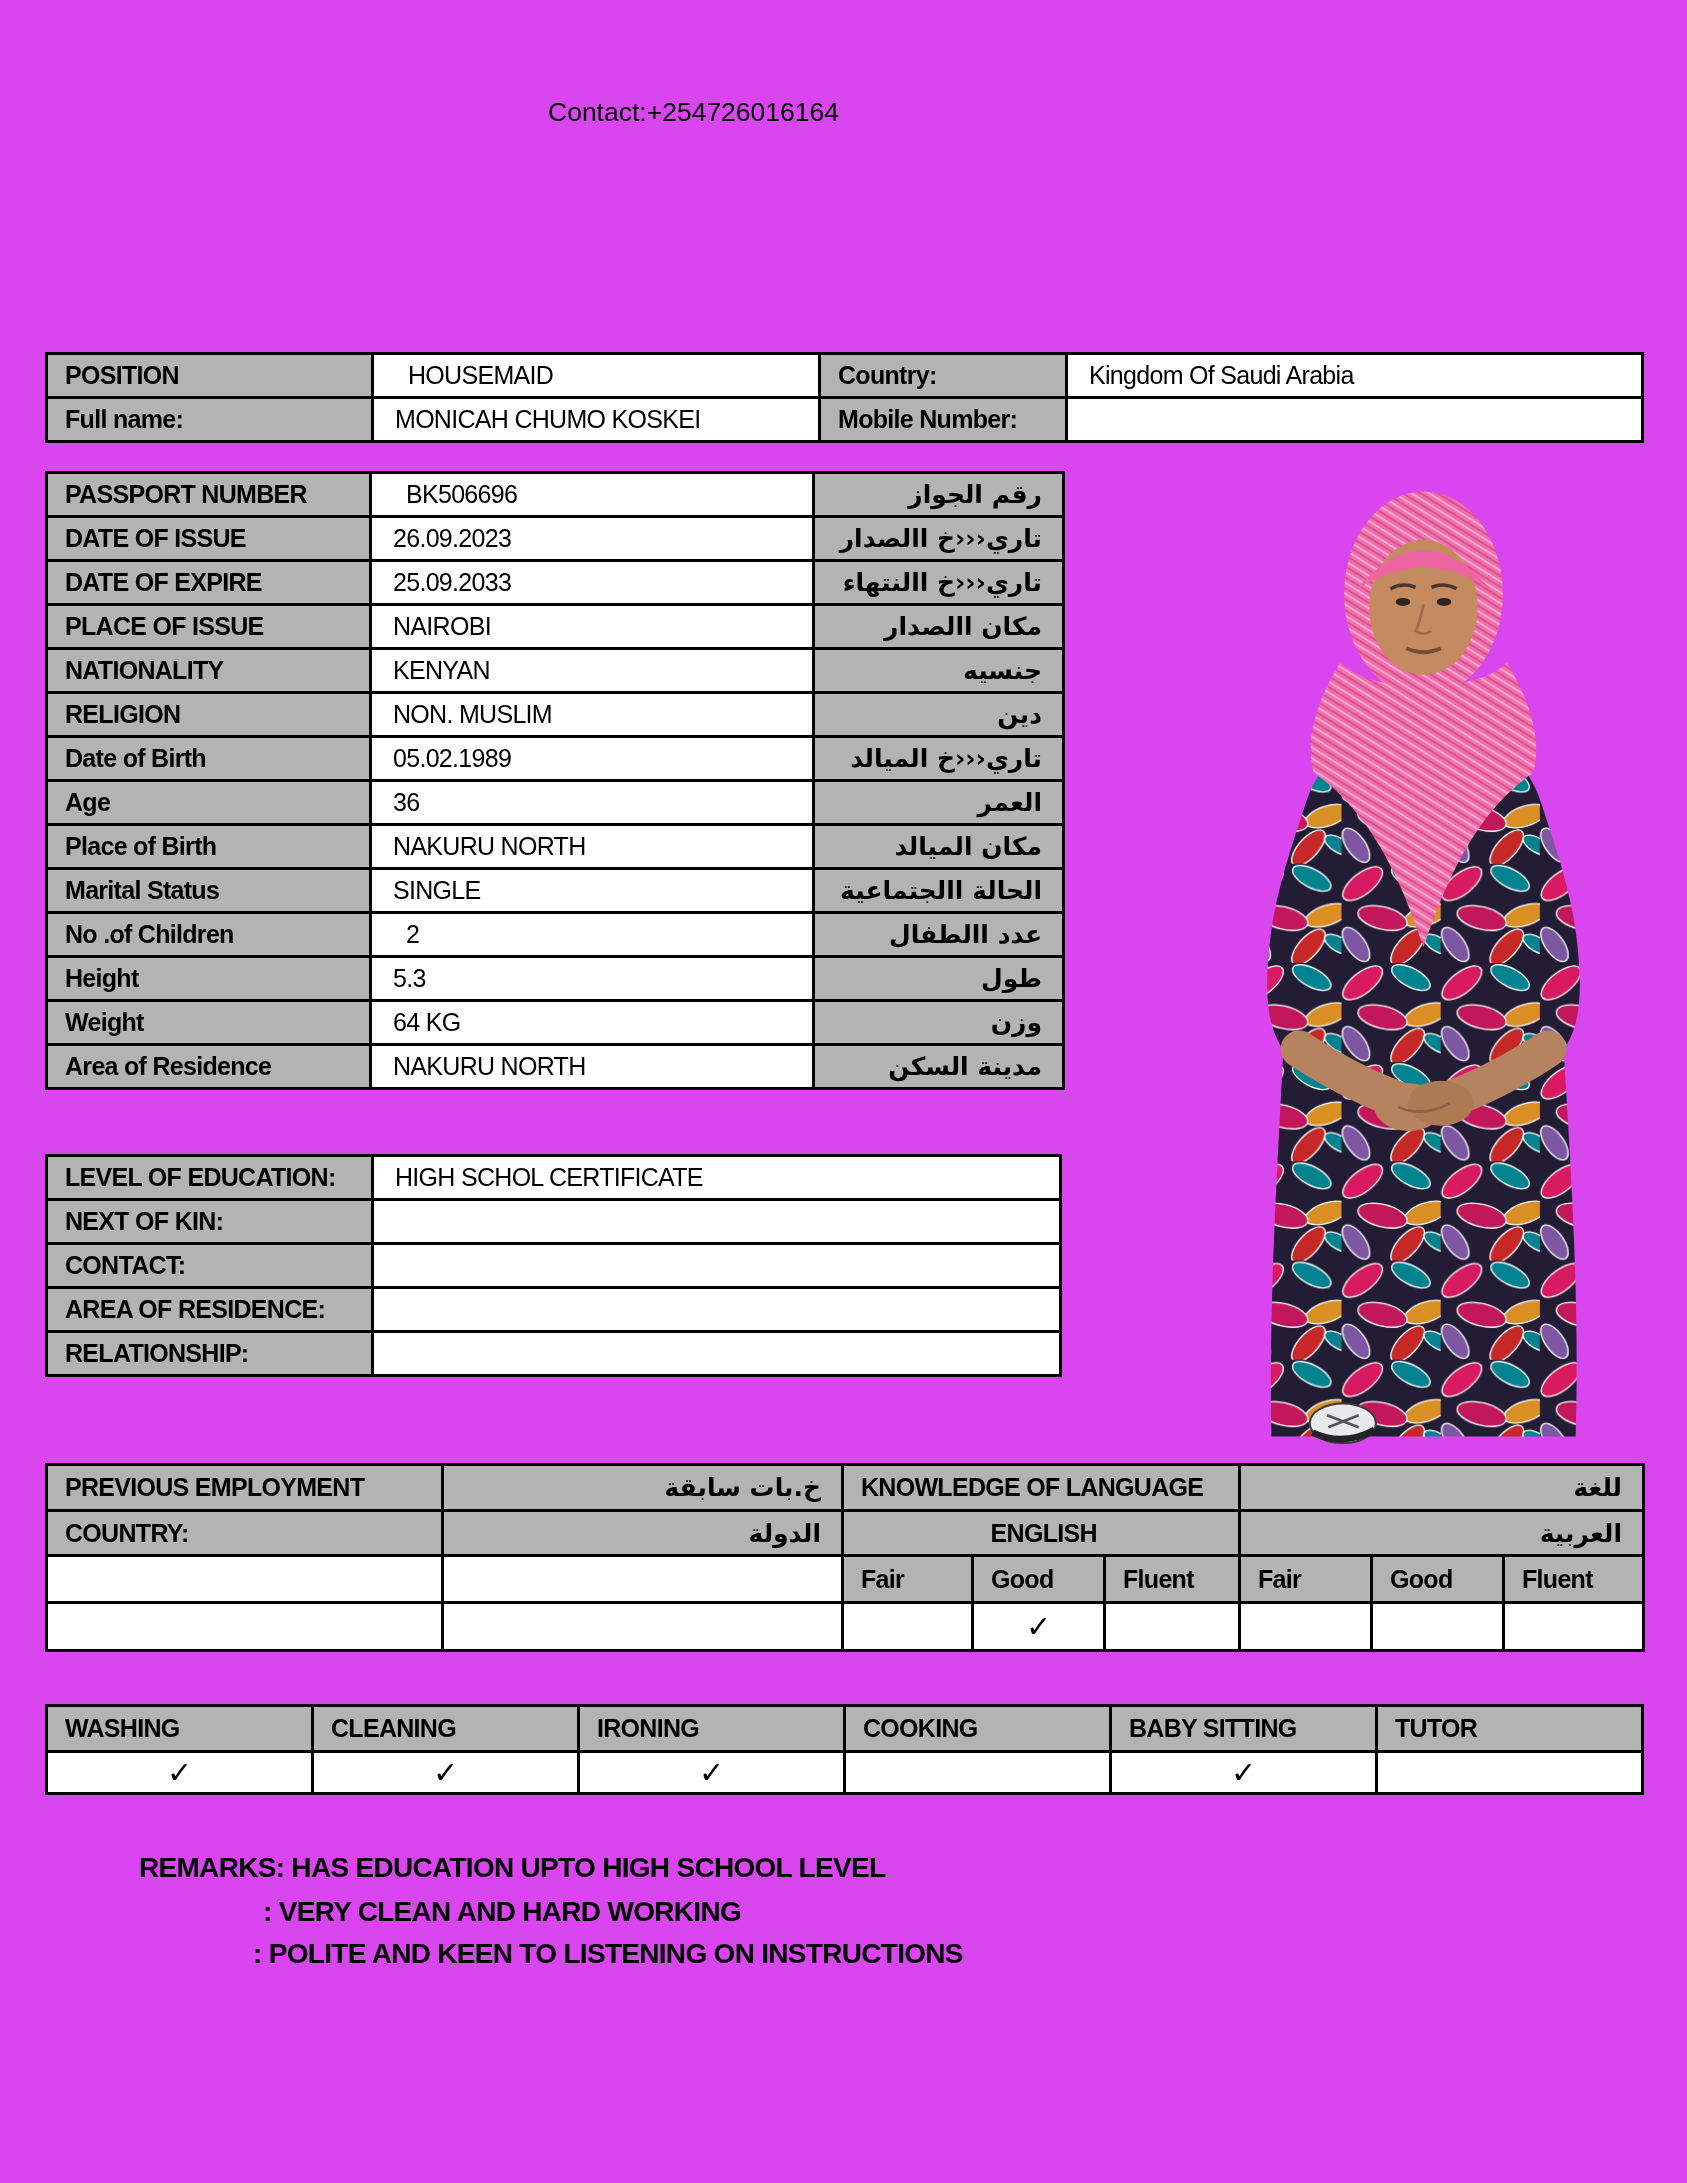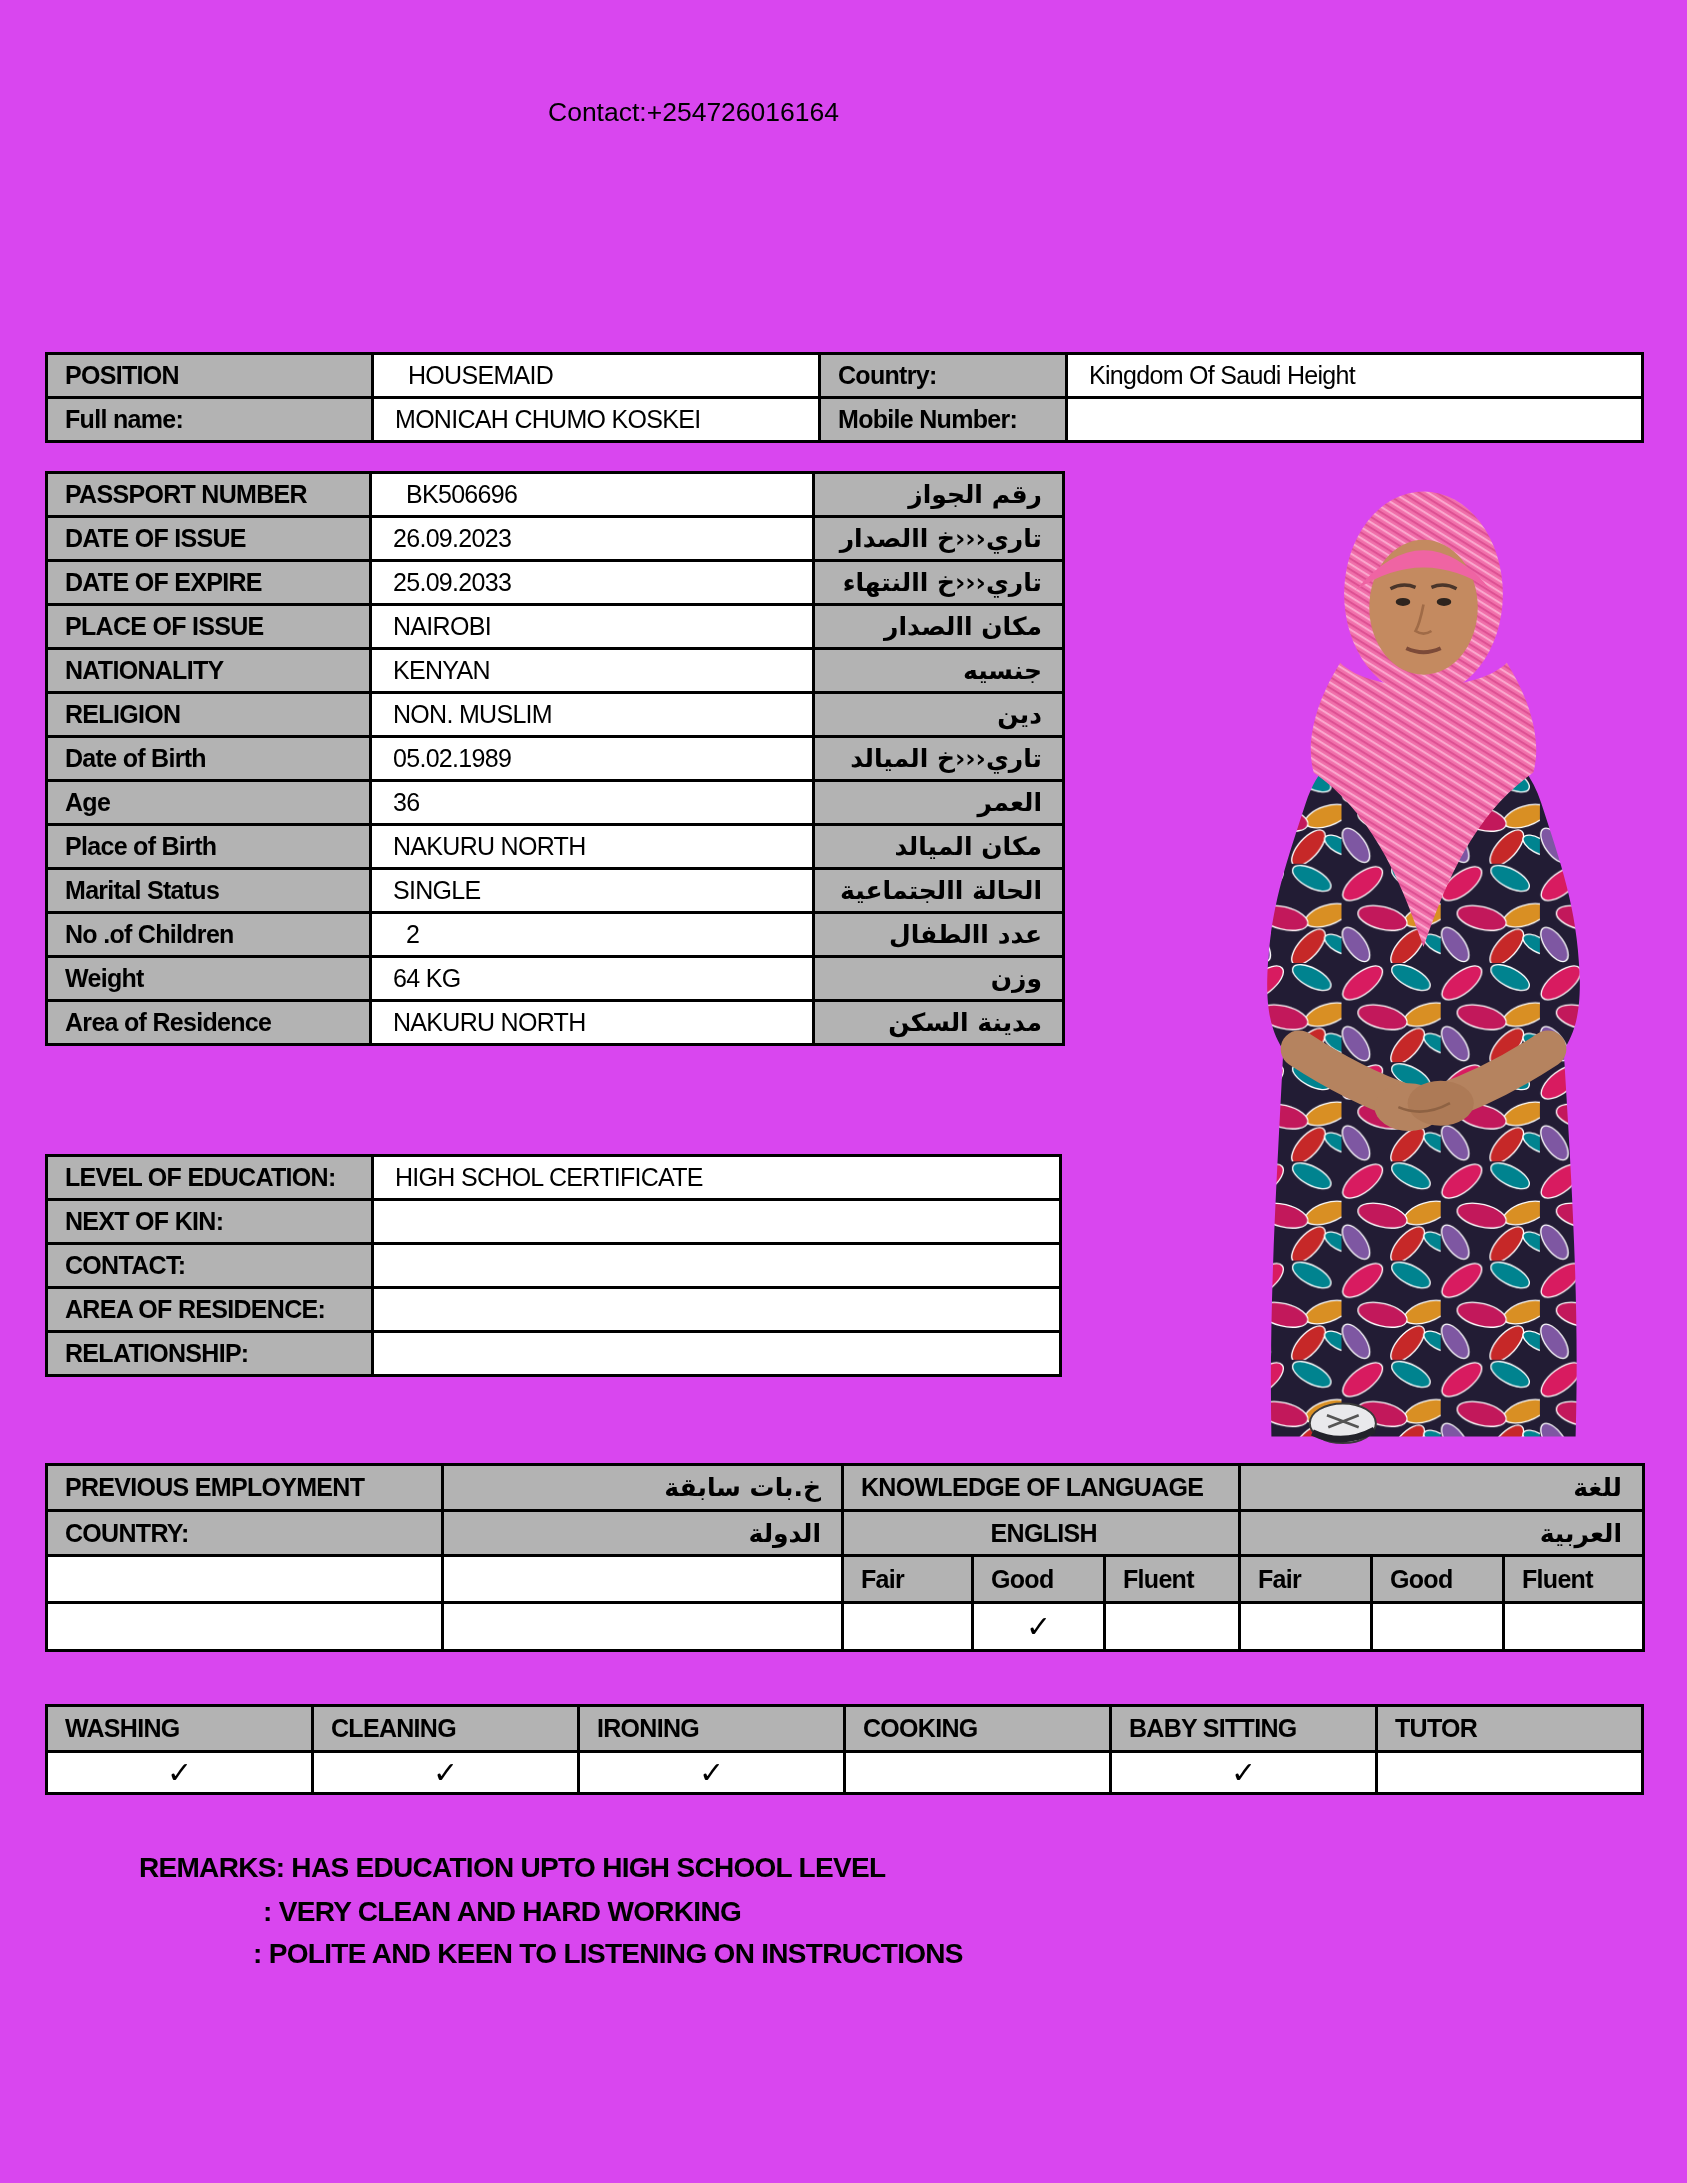--- a/index.html
+++ b/index.html
@@ -42,21 +42,21 @@
         <col style="width:326px">
         <col style="width:447px">
         <col style="width:247px">
         <col style="width:576px">
       </colgroup>
     <tbody>
         <tr>
       <td class="lbl">POSITION</td>
       <td class="val indent">HOUSEMAID</td>
       <td class="lbl">Country:</td>
-      <td class="val">Kingdom Of Saudi Height</td>
+      <td class="val">Kingdom Of Saudi Arabia</td>
     </tr>
     <tr>
       <td class="lbl">Full name:</td>
       <td class="val">MONICAH CHUMO KOSKEI</td>
       <td class="lbl">Mobile Number:</td>
       <td class="val"></td>
     </tr>
   </tbody>
     </table>
 
@@ -114,20 +114,25 @@
     </tr>
     <tr>
       <td class="lbl">Marital Status</td>
       <td class="val">SINGLE</td>
       <td class="ar" dir="rtl">الحالة االجتماعية</td>
     </tr>
     <tr>
       <td class="lbl">No .of Children</td>
       <td class="val indent">2</td>
       <td class="ar" dir="rtl">عدد االطفال</td>
+    </tr>
+    <tr>
+      <td class="lbl">Height</td>
+      <td class="val">5.3</td>
+      <td class="ar" dir="rtl">طول</td>
     </tr>
     <tr>
       <td class="lbl">Weight</td>
       <td class="val">64 KG</td>
       <td class="ar" dir="rtl">وزن</td>
     </tr>
     <tr>
       <td class="lbl">Area of Residence</td>
       <td class="val">NAKURU NORTH</td>
       <td class="ar" dir="rtl">مدينة السكن</td>

